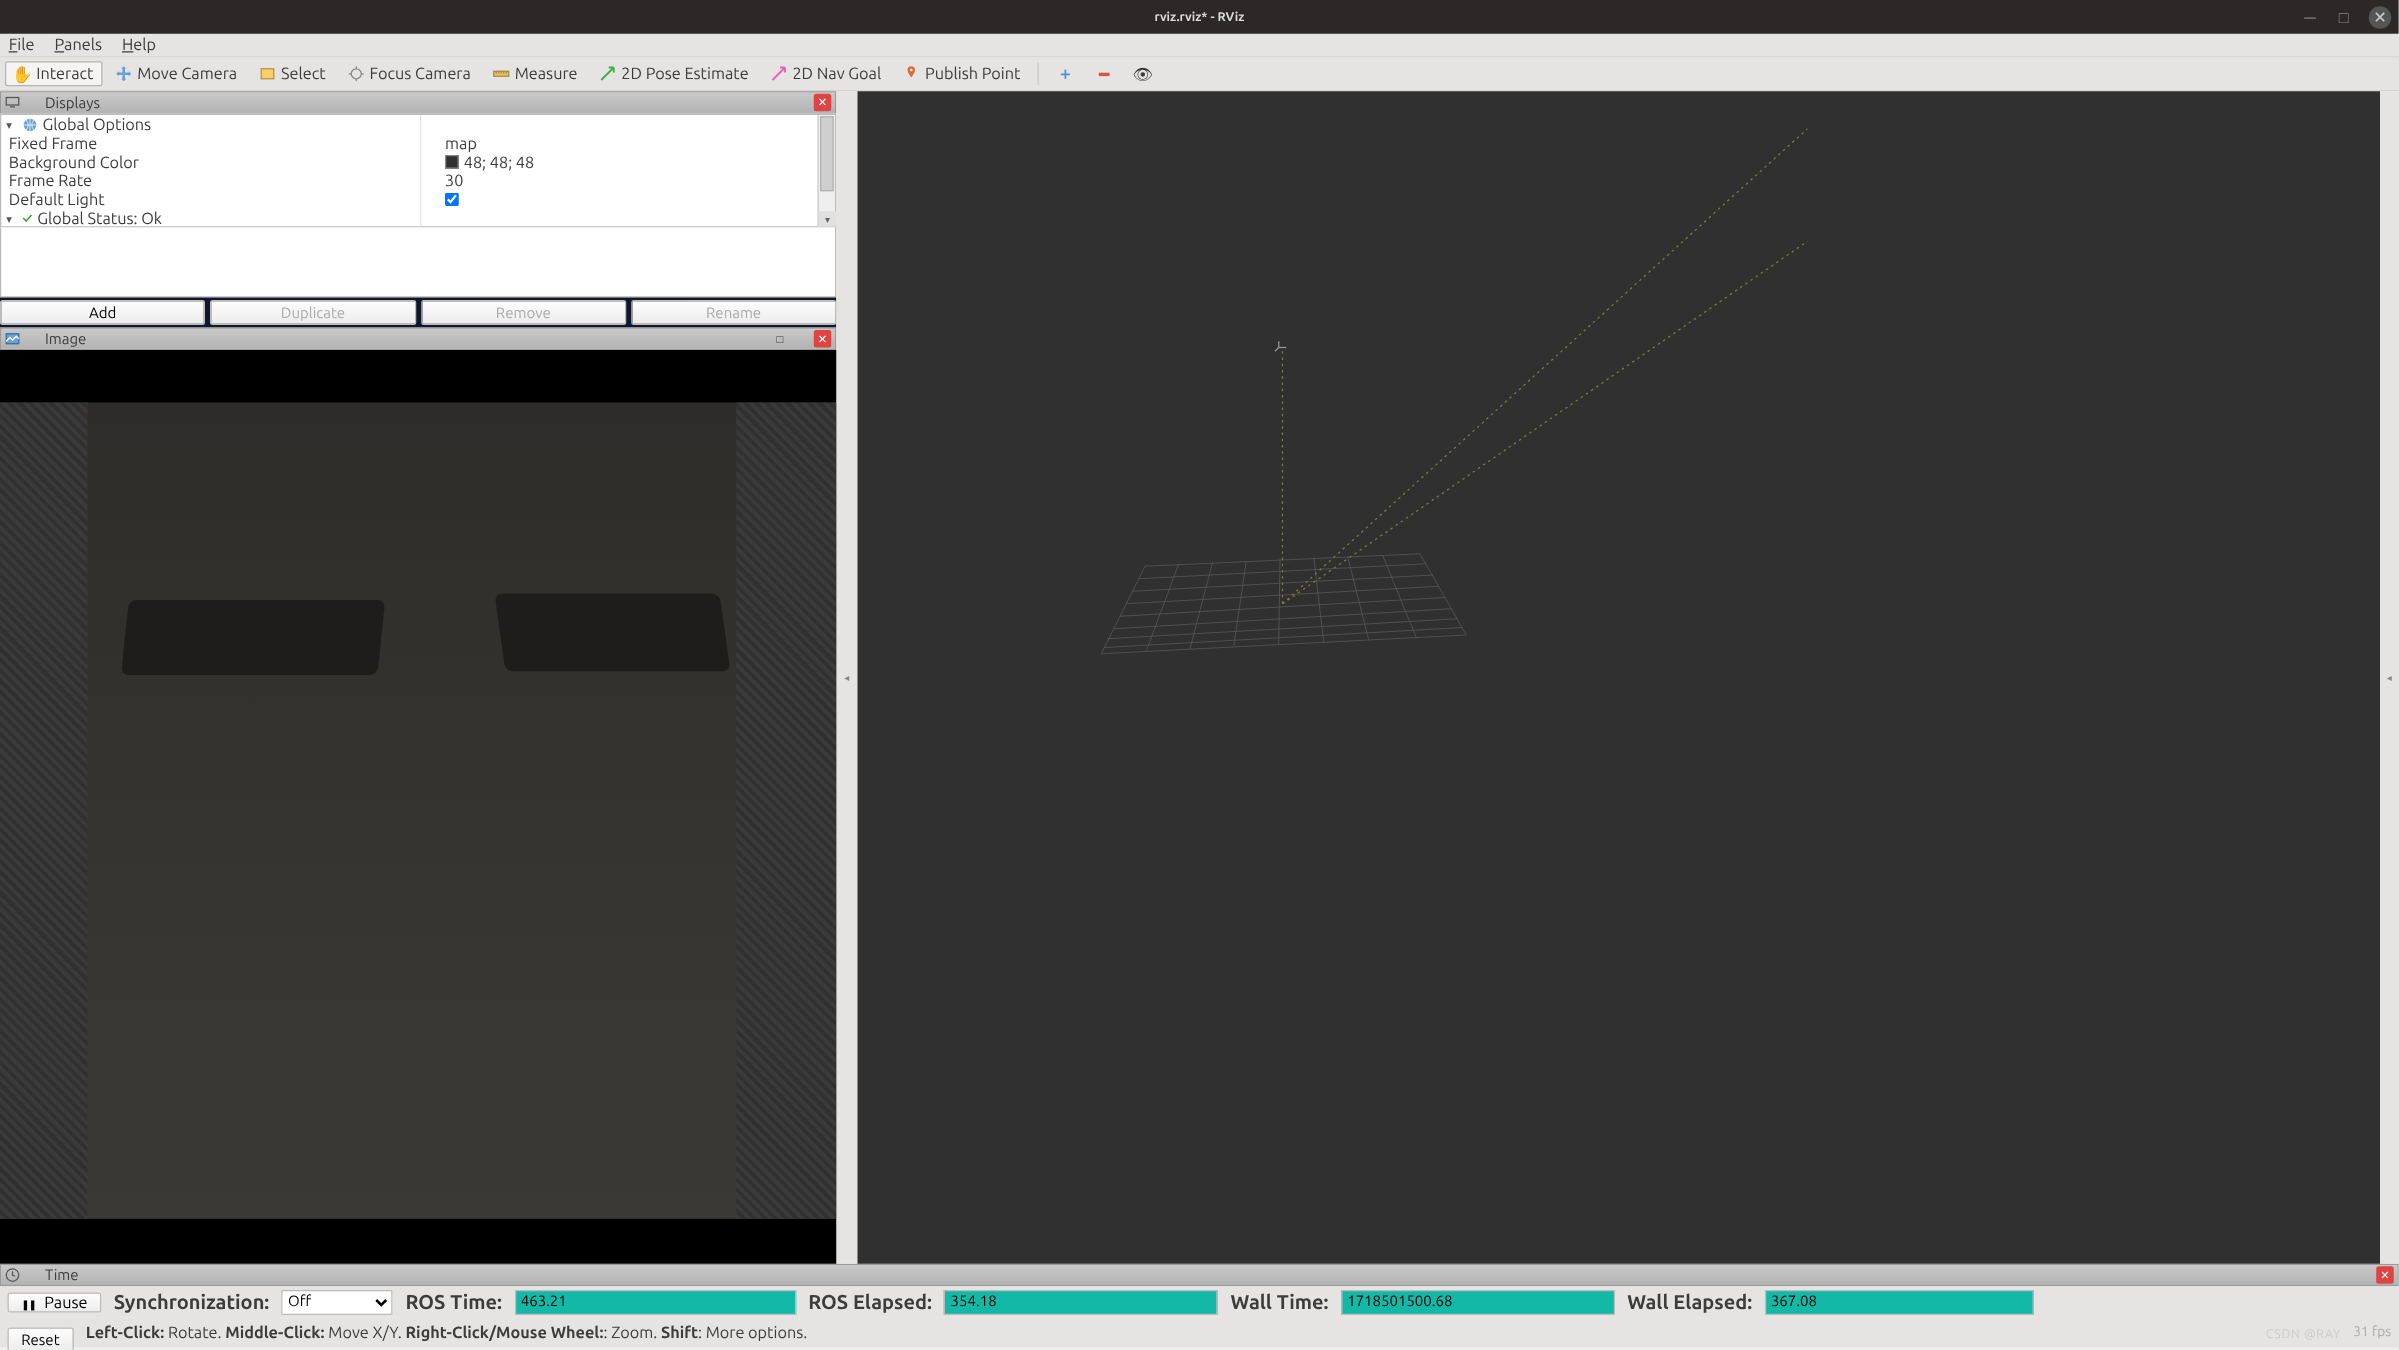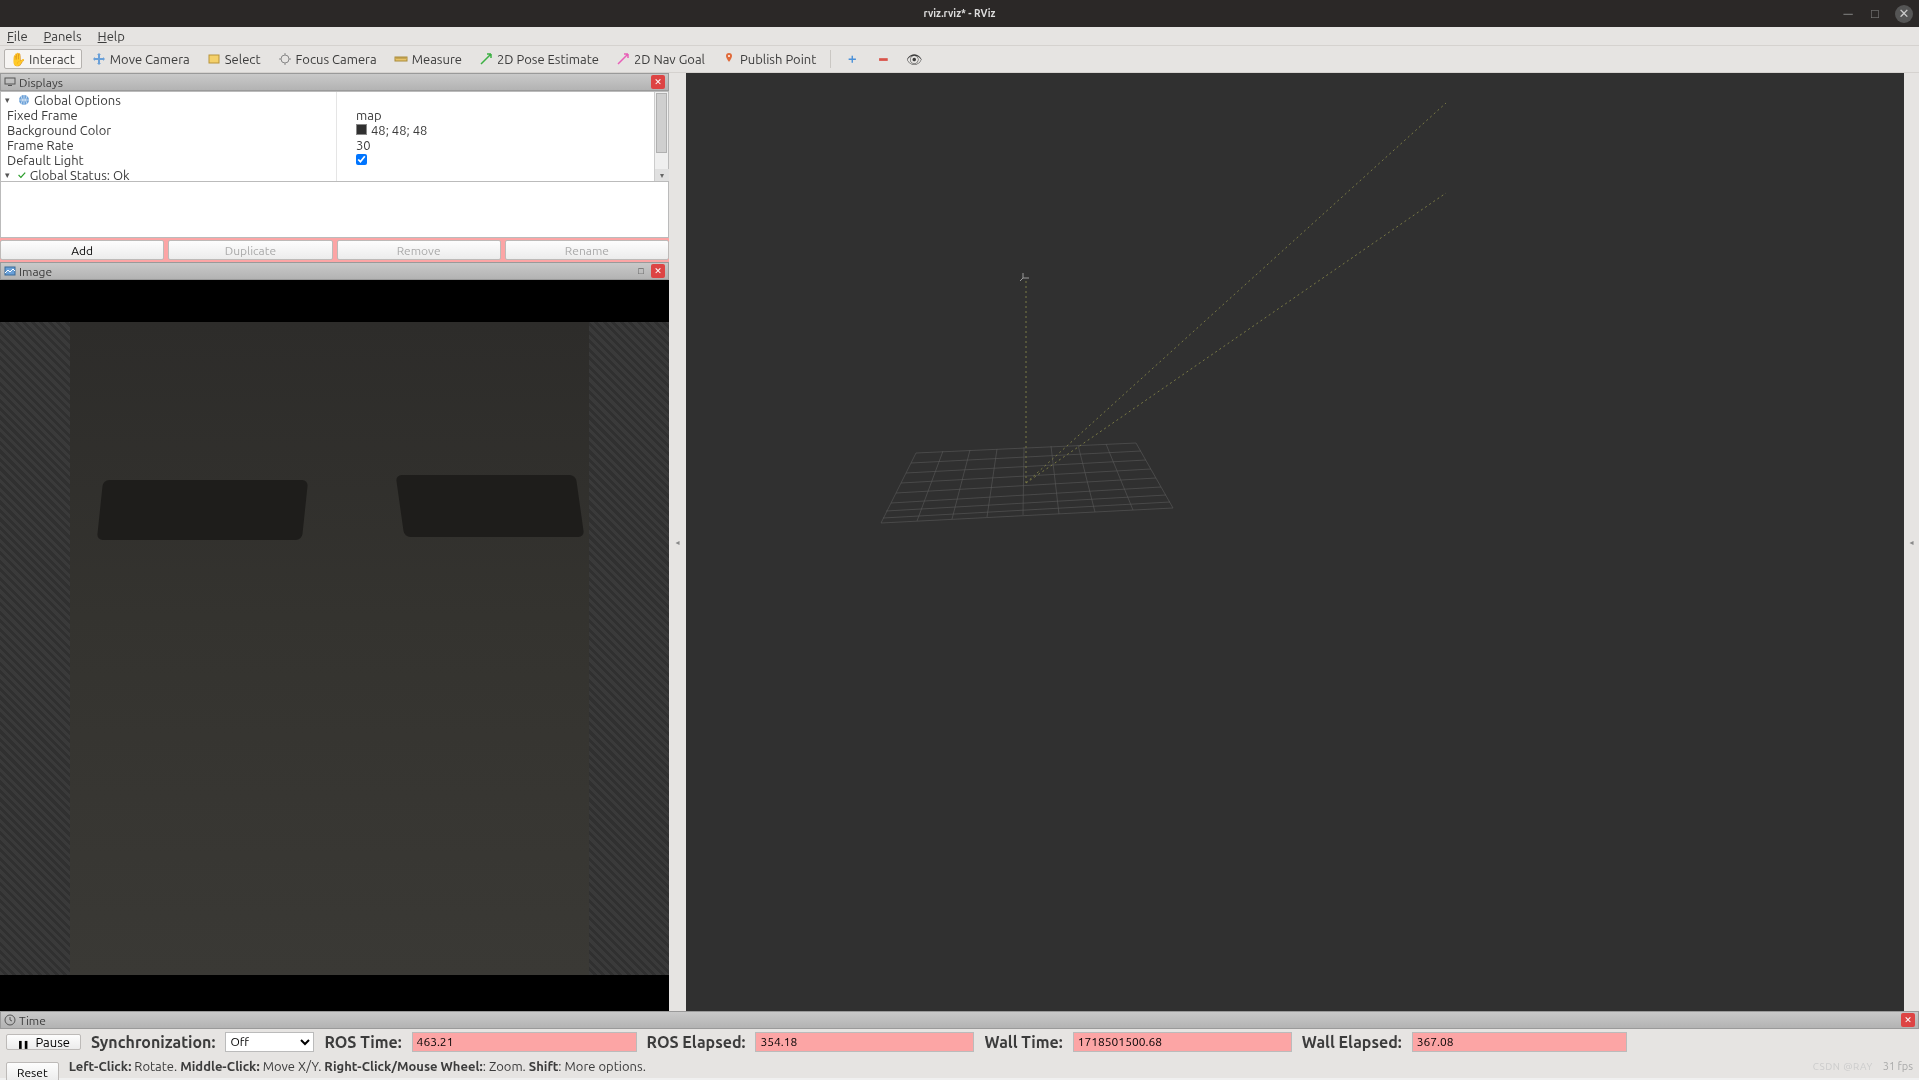--- a/index.html
+++ b/index.html
@@ -28,21 +28,21 @@
 .main { display: flex; height: calc(100% - 27px - 19px - 27px - 20px - 25px - 24px); }
 .left { width: 669px; display: flex; flex-direction: column; }
 .split { width: 17px; background: #e6e4e2; display: flex; align-items: center; justify-content: center; }
 .split::before { content: "◂"; font-size: 8px; color: #888; }
 .right { flex: 1; display: flex; }
 .right .scene { flex: 1; background: #303030; position: relative; }
 .right .splitr { width: 15px; background: #e6e4e2; display: flex; align-items: center; justify-content: center; }
 .right .splitr::before { content: "◂"; font-size: 8px; color: #888; }
 
 
-.panel-hdr { height: 18px; background: linear-gradient(#c9c9c9,#b3b3b3); border: 1px solid #9a9a9a; display: flex; align-items: center; padding: 0 3px; gap: 3px; }
+.panel-hdr { height: 18px; background: linear-gradient(#c9c9c9,#b3b3b3); border: 1px solid #9a9a9a; display: flex; align-items: center; padding: 0 3px; gap: 20px; }
 .panel-hdr .pic { width: 12px; height: 12px; display: inline-flex; }
 .panel-hdr .pt { font-size: 12px; flex: 1; }
 .panel-hdr .pbtn { width: 14px; height: 14px; display: flex; align-items: center; justify-content: center; font-size: 9px; cursor: pointer; }
 .panel-hdr .pclose { background: #d44; color: #fff; border-radius: 2px; }
 
 
 .tree-box { flex: 0 0 auto; height: 91px; background: #fff; border: 1px solid #bbb; display: flex; }
 .tree { flex: 1; overflow: hidden; }
 .tree .row { display: flex; height: 15px; align-items: center; font-size: 12px; }
 .tree .row .k { padding-left: 6px; width: 335px; display: flex; align-items: center; gap: 4px; }
@@ -52,42 +52,42 @@
 .tree .gi { width: 12px; height: 12px; display: inline-flex; }
 .tree .swatch { width: 11px; height: 11px; background: #303030; border: 1px solid #888; }
 .tree .chk { width: 11px; height: 11px; }
 .tree .check-icon { color: #2a9d2a; font-weight: bold; font-size: 11px; }
 .tree-scroll { width: 14px; background: #efefef; border-left: 1px solid #ccc; position: relative; }
 .tree-scroll .thumb { position: absolute; left: 1px; top: 1px; width: 11px; height: 60px; background: #cfcfcf; border: 1px solid #b0b0b0; }
 .tree-scroll .arr { position: absolute; left: 0; bottom: 0; width: 14px; height: 12px; background: #e0e0e0; display: flex; align-items:center; justify-content:center; font-size:8px; color:#666;}
 
 .desc { height: 56px; background: #fff; border: 1px solid #bbb; border-top: none; }
 
-.btnrow { height: 24px; display: flex; gap: 4px; padding: 2px 0; background: #fca5a5; }
+.btnrow { height: 24px; display: flex; gap: 4px; padding: 2px 0; background: #0f172a; }
 .btnrow button { flex: 1; border: 1px solid #bdbab8; background: linear-gradient(#fdfdfd,#ececec); border-radius: 2px; font-size: 12px; cursor: pointer; }
 .btnrow button:disabled { color: #aaa; }
 
 .image-panel { flex: 1; display: flex; flex-direction: column; }
 .image-view { flex: 1; background: #000; position: relative; overflow: hidden; }
 .image-view .sim { position: absolute; left: 0; right: 0; top: 42px; bottom: 36px; background: linear-gradient(180deg,#2d2c2a 0%,#34332f 45%,#3a3935 100%); }
 .image-view .wallL { position:absolute; left:0; top:42px; width:70px; bottom:36px; background: repeating-linear-gradient(45deg,#3a3a3a,#3a3a3a 3px,#303030 3px,#303030 6px); }
 .image-view .wallR { position:absolute; right:0; top:42px; width:80px; bottom:36px; background: repeating-linear-gradient(45deg,#3a3a3a,#3a3a3a 3px,#303030 3px,#303030 6px); }
 .image-view .boxL { position:absolute; left:100px; top:200px; width:205px; height:60px; background:#1e1d1b; border-radius:6px; transform:skewX(-6deg); }
 .image-view .boxR { position:absolute; left:400px; top:195px; width:180px; height:62px; background:#1e1d1b; border-radius:6px; transform:skewX(8deg); }
 
 
 .scene svg { position: absolute; left: 0; top: 0; }
 
 
 .timebar .panel-hdr { background: linear-gradient(#c9c9c9,#b3b3b3); }
 .timebody { height: 25px; background: #e6e4e2; display: flex; align-items: center; padding: 0 6px; gap: 10px; }
 .timebody .lbl { font-size:16px;font-weight:bold; }
 .timebody button { height: 16px; padding: 0 10px; border:1px solid #bdbab8; background:linear-gradient(#fdfdfd,#ececec); border-radius:2px; font-size:12px; cursor:pointer; display:flex; align-items:center; gap:5px;}
 .timebody select { height:20px; width:89px; font-size:12px; border:1px solid #bbb; background:#fff; }
-.timebody input[type=text] { height:20px; border:1px solid #bbb; padding:0 4px; font-size:12px; background:#fca5a5; }
+.timebody input[type=text] { height:20px; border:1px solid #bbb; padding:0 4px; font-size:12px; background:#14b8a6; }
 
 
 .status { height: 24px; background: #e6e4e2; display:flex; align-items:center; padding:0 6px; gap:10px; font-size:12px;}
 .status button { height:20px; padding:0 10px; border:1px solid #bdbab8; background:linear-gradient(#fdfdfd,#ececec); border-radius:2px; font-size:12px;margin-top:12px; }
 .status .hints { flex:1; }
 .status .fps { color:#aaa; font-size:11px; }
 .watermark { color:#ccc; font-size:10px; letter-spacing:0.5px; }
 
 .pause-ic::before{content:"❚❚"; font-size:8px; letter-spacing:-1px; margin-right:2px;}
 </style>

